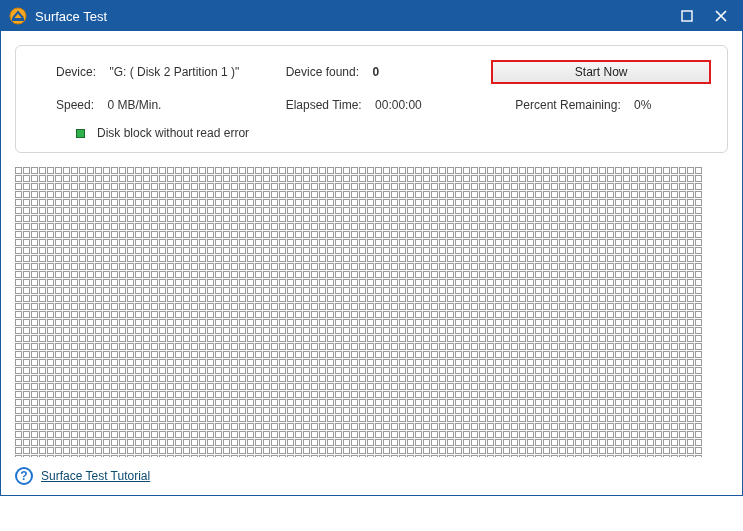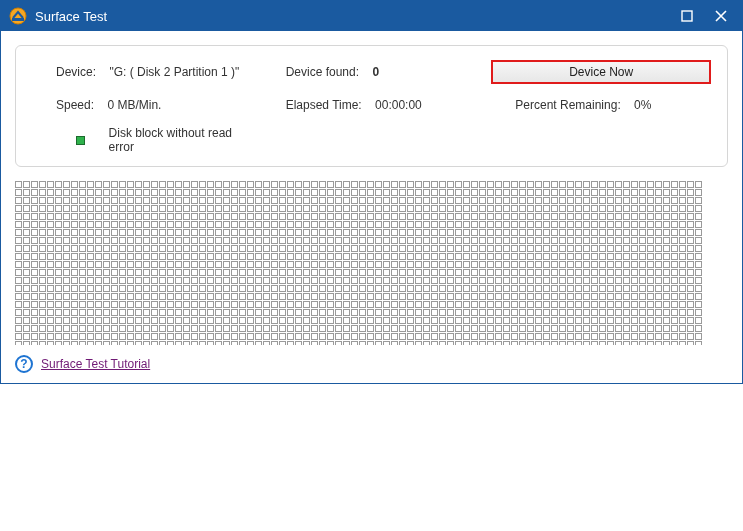--- a/index.html
+++ b/index.html
@@ -4,21 +4,21 @@
 <style>
   * { box-sizing: border-box; }
   body {
     margin: 0;
     font-family: "Segoe UI", Tahoma, sans-serif;
     font-size: 12px;
     background: #fff;
   }
   .window {
     width: 743px;
-    height: 384px;
+    height: 496px;
     border: 1px solid #1a5aa0;
     display: flex;
     flex-direction: column;
     background: #fff;
   }
   .titlebar {
     height: 30px;
     background: #1a5aa0;
     color: #fff;
     display: flex;
@@ -69,21 +69,21 @@
     border: 2px solid #e01b1b;
     background: linear-gradient(#f6f6f6, #e7e7e7);
     color: #222;
     font-size: 12px;
     cursor: pointer;
     display: flex; align-items: center; justify-content: center;
     width: 100%;
     box-sizing: border-box;
   }
   .legend {
-    display: flex; align-items: center; gap: 24px; padding-left: 44px;
+    display: flex; align-items: center; gap: 12px; padding-left: 44px;
   }
   .legend .swatch {
     width: 9px; height: 9px;
     display: inline-block;
     border: 1px solid rgba(0,0,0,0.4);
   }
   .swatch.ok { background: #2fb24c; }
   .swatch.err { background: #d22d2d; }
   .block-grid-wrap {
     margin-top: 14px;
@@ -109,21 +109,21 @@
     width: 18px; height: 18px;
     border: 2px solid #1e74d2;
     border-radius: 50%;
     color: #1e74d2;
     font-weight: bold;
     font-size: 12px;
     display: inline-flex; align-items: center; justify-content: center;
     line-height: 1;
   }
   .tutorial-link {
-    color: #701a75;
+    color: #0c4a6e;
     text-decoration: underline;
     cursor: pointer;
   }
   .bold { font-weight: bold; }
 </style>
 </head>
 <body>
 
 <div class="window">
   <div class="titlebar">
@@ -156,21 +156,21 @@
           <span>&nbsp;&nbsp;</span>
           <span class="val">"G: ( Disk 2 Partition 1 )"</span>
         </div>
         <div class="kv">
           <span class="lbl">Device found:</span>
           <span>&nbsp;&nbsp;</span>
           <span class="val bold">0</span>
         </div>
         <div>
           <div class="start-btn">
-            <span>Device Now</span>
+            <span>Start Now</span>
           </div>
         </div>
 
         <div class="kv">
           <span class="lbl">Speed:</span>
           <span>&nbsp;&nbsp;</span>
           <span class="val">0 MB/Min.</span>
         </div>
         <div class="kv">
           <span class="lbl">Elapsed Time:</span>

